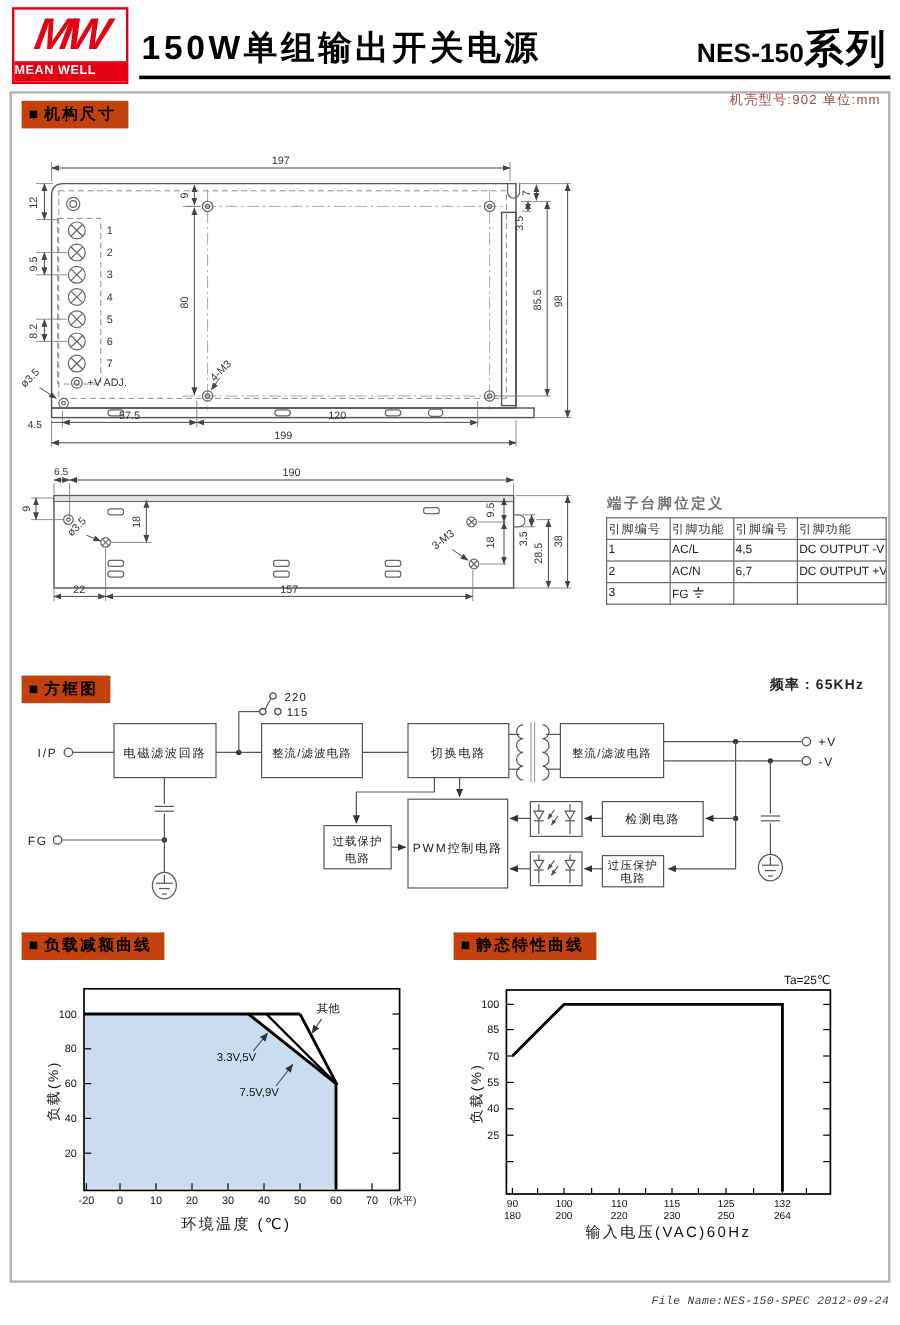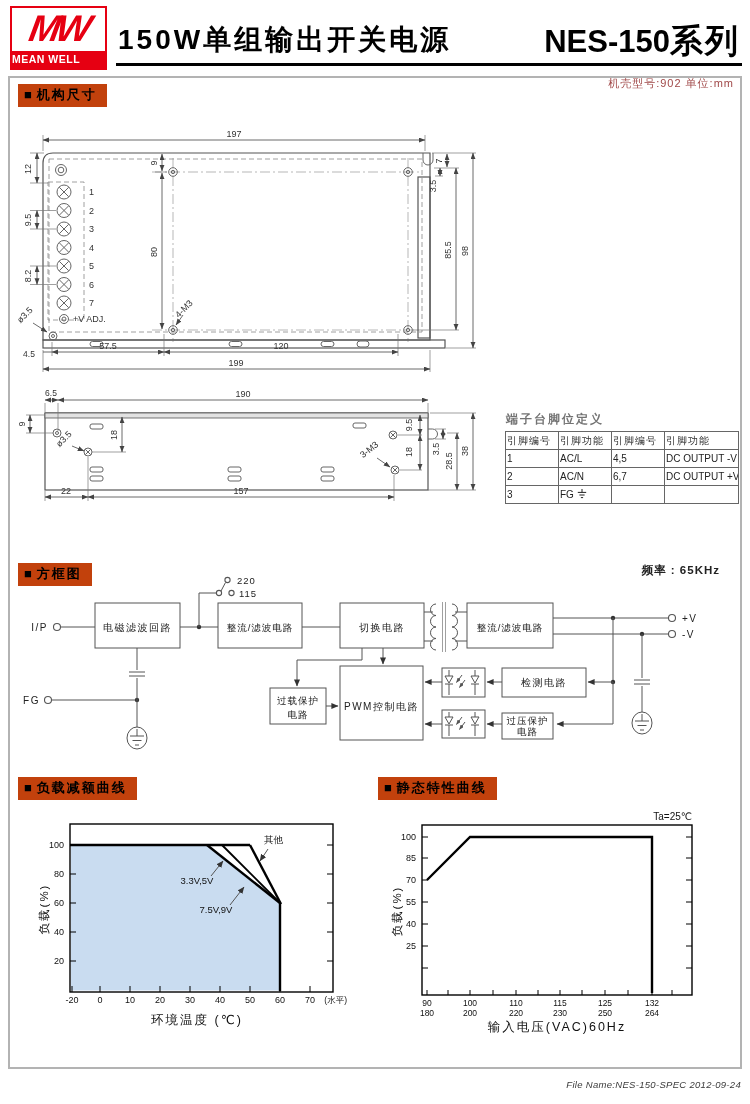--- a/index.html
+++ b/index.html
@@ -4,35 +4,35 @@
 <style>
   html,body{margin:0;padding:0;background:#fff;}
   .page{position:relative;width:750px;height:1104px;background:#fff;overflow:hidden;
         font-family:"Liberation Sans","DejaVu Sans",sans-serif;color:#000;}
   .pborder{position:absolute;left:8px;top:76px;width:730px;height:989px;border:2px solid #b3b3b3;}
   .logo{position:absolute;left:10px;top:6px;width:97px;height:64px;border:2px solid #e60012;background:#fff;box-sizing:border-box;}
   .logo-mw{font-style:italic;font-weight:bold;font-size:37px;line-height:42px;color:#e60012;text-align:center;letter-spacing:-4px;transform:skewX(-10deg);}
   .logo-banner{position:absolute;left:0;right:0;bottom:0;height:17px;background:#e60012;color:#fff;font-size:10.5px;font-weight:bold;text-align:left;line-height:17px;letter-spacing:.5px;}
   .title{position:absolute;left:118px;top:21px;font-size:28px;font-weight:bold;letter-spacing:3px;white-space:nowrap;}
   .series{position:absolute;right:10px;top:19px;display:flex;align-items:baseline;font-weight:bold;}
-  .series .lat{font-size:31px;letter-spacing:0;}
+  .series .lat{font-size:22px;letter-spacing:0;}
   .series .cjk{font-size:33px;letter-spacing:2px;}
   .rule{position:absolute;left:116px;top:63px;width:626px;height:3px;background:#000;}
   .chip{position:absolute;background:#c2410c;color:#000;font-size:13px;font-weight:bold;
         padding:2px 10px 3px 6px;letter-spacing:2px;white-space:nowrap;}
   .chip .blt{letter-spacing:0;margin-right:5px;}
   .mech-note{position:absolute;right:16px;top:76px;font-size:11px;color:#a04848;letter-spacing:1px;}
   .freq{position:absolute;right:30px;top:563px;font-size:11.5px;font-weight:bold;color:#222;letter-spacing:1px;}
   .ptw{position:absolute;left:505px;top:411px;width:233px;}
   .ptw .ptitle{font-size:12px;color:#737373;letter-spacing:2px;margin:0 0 3px 1px;font-weight:bold;}
   .ptw table{border-collapse:collapse;width:100%;font-size:10px;color:#222;text-align:left;table-layout:fixed;}
   .ptw th,.ptw td{border:1px solid #666;height:17px;font-weight:normal;padding:0 1px;overflow:hidden;white-space:nowrap;}
   .ptw th{letter-spacing:1px;color:#333;}
   .earth-ic{vertical-align:-1px;margin-left:3px;}
-  .footer{position:absolute;right:9px;top:1079px;font-size:9.5px;font-style:italic;color:#3a3a3a;letter-spacing:.3px;}
+  .footer{position:absolute;right:9px;top:1079px;font-size:9.5px;font-style:italic;color:#3a3a3a;letter-spacing:.3px;font-family:Liberation Mono, monospace;}
   svg.gfx{position:absolute;left:0;top:0;}
   
   .ol{fill:none;stroke:#555;stroke-width:1.2;}
   .th1{fill:none;stroke:#666;stroke-width:1;}
   .dash{fill:none;stroke:#888;stroke-width:.8;stroke-dasharray:5 3;}
   .cl{fill:none;stroke:#999;stroke-width:.7;stroke-dasharray:10 3 2 3;}
   .dim{fill:none;stroke:#444;stroke-width:.8;}
   .ext{stroke:#777;stroke-width:.7;}
   .dt{font-size:9px;fill:#333;}
   .dts{font-size:8.5px;fill:#333;}

